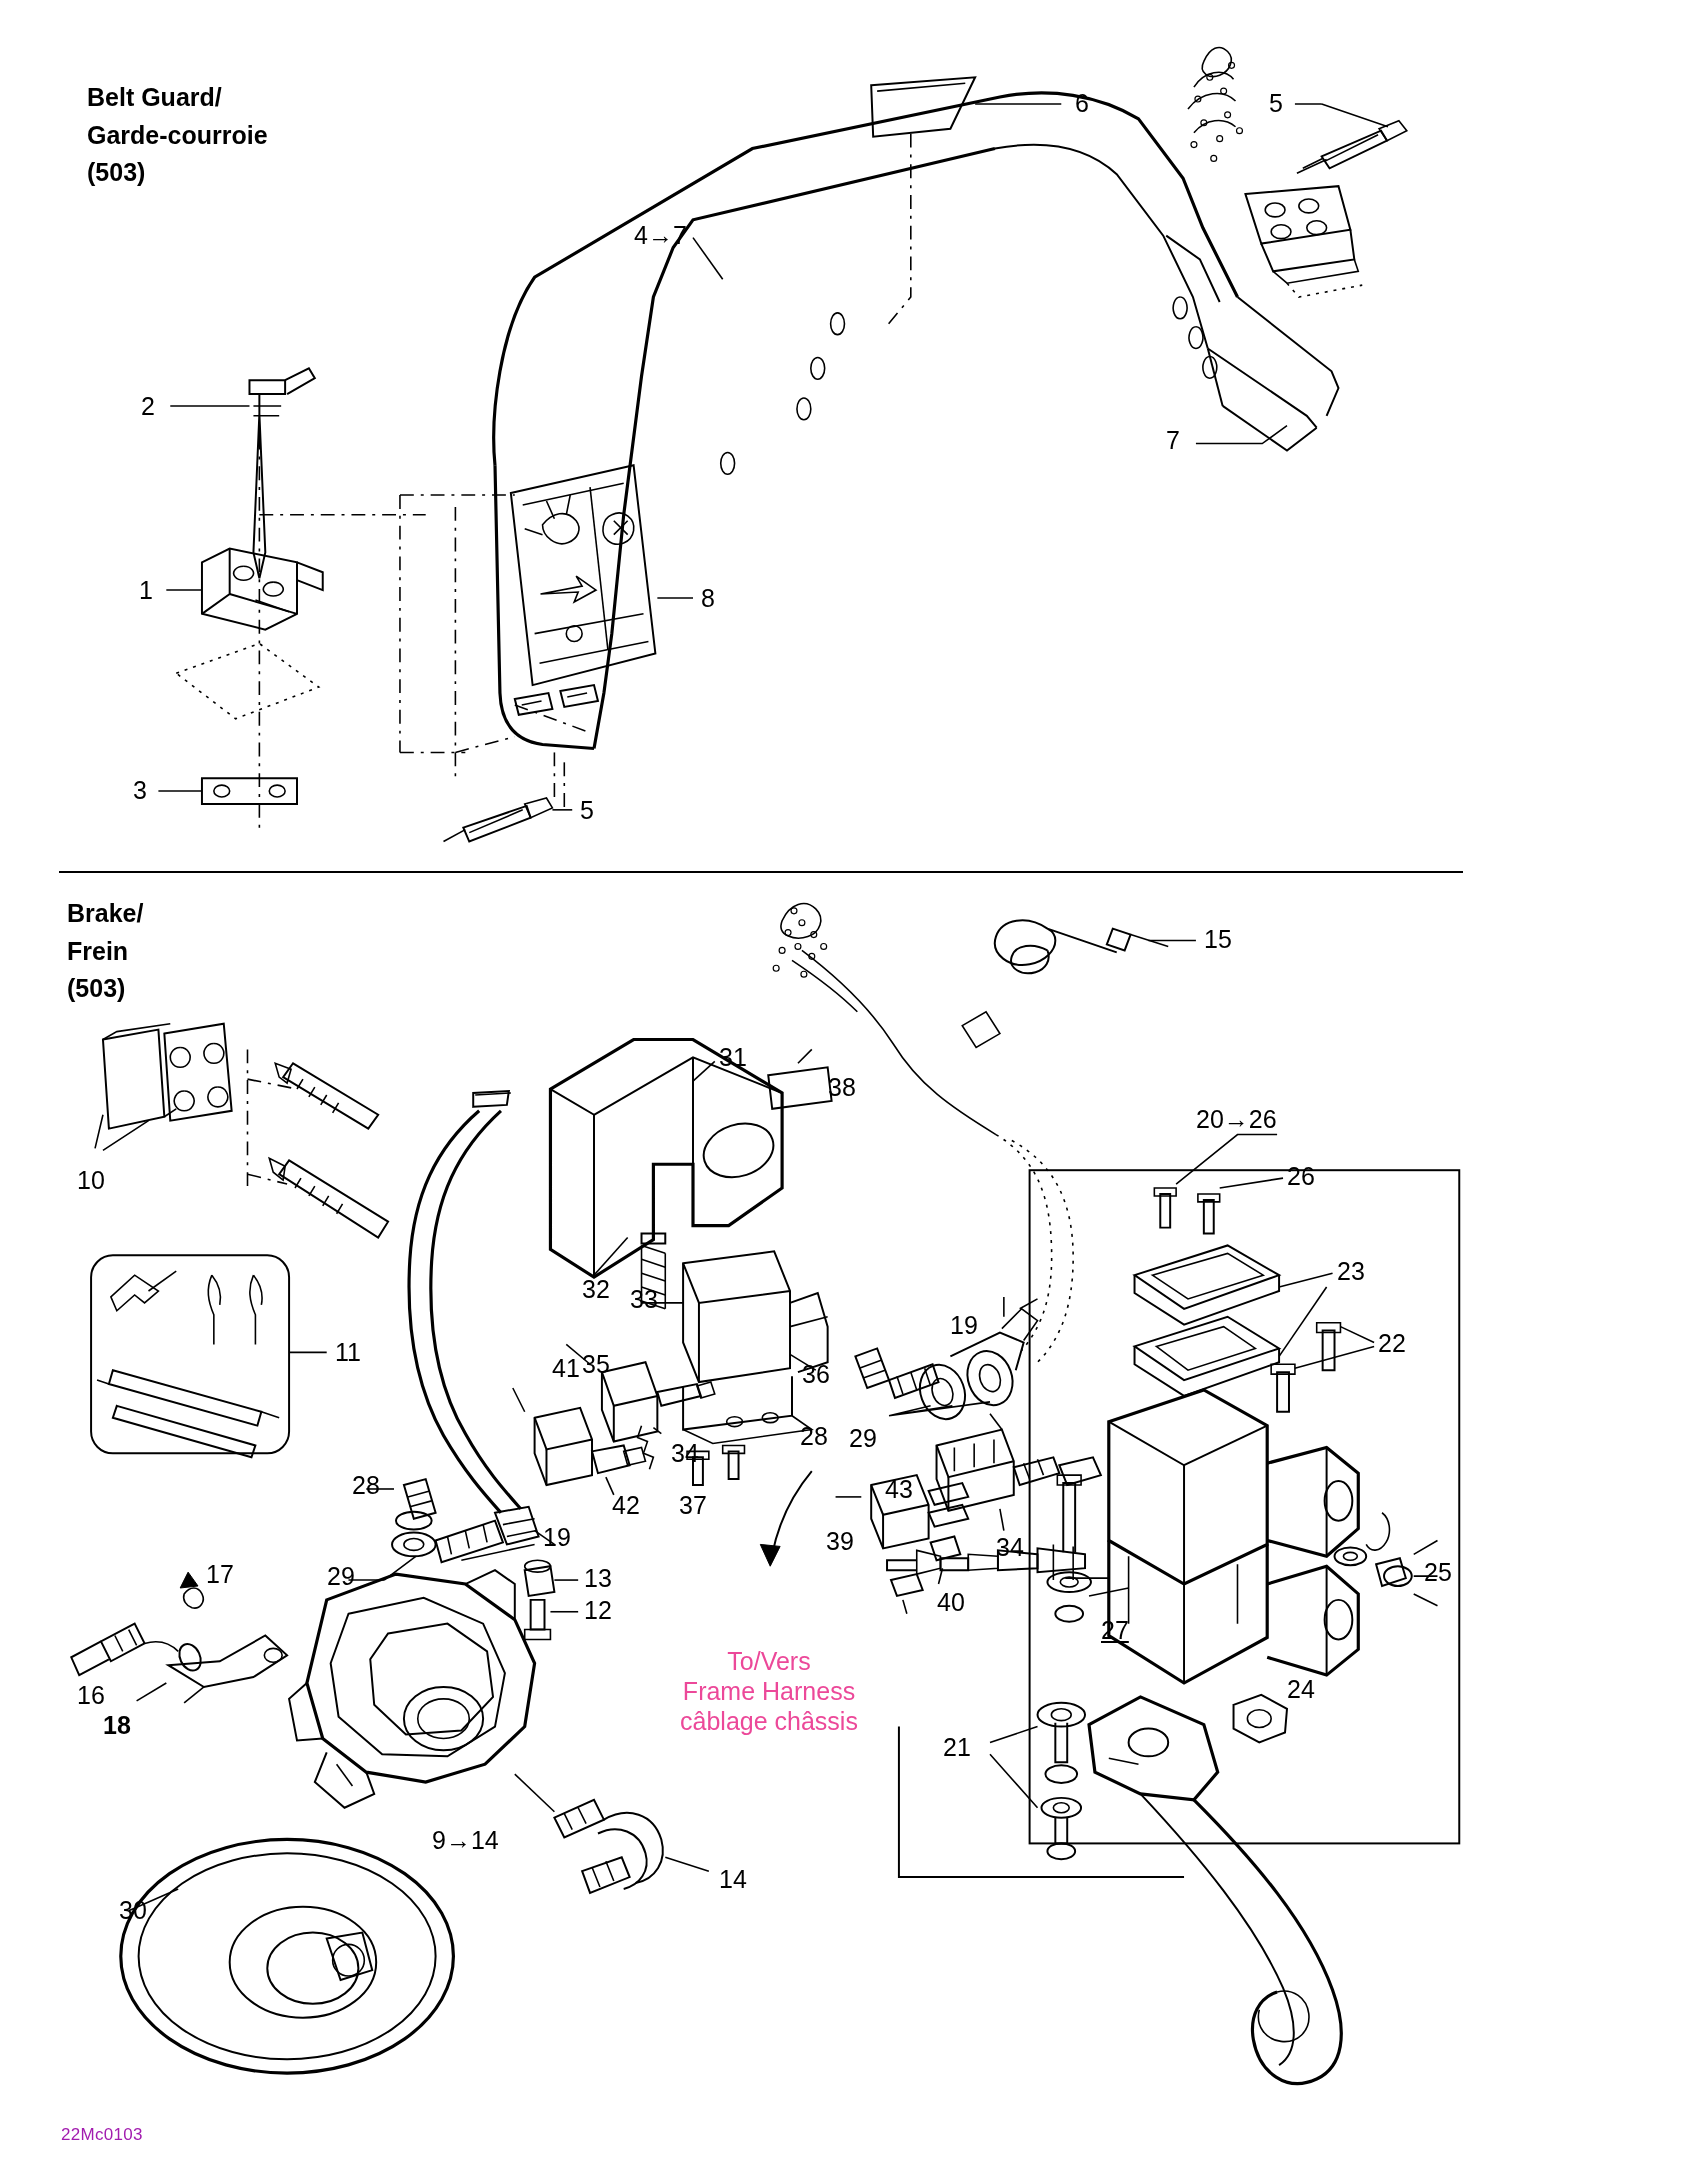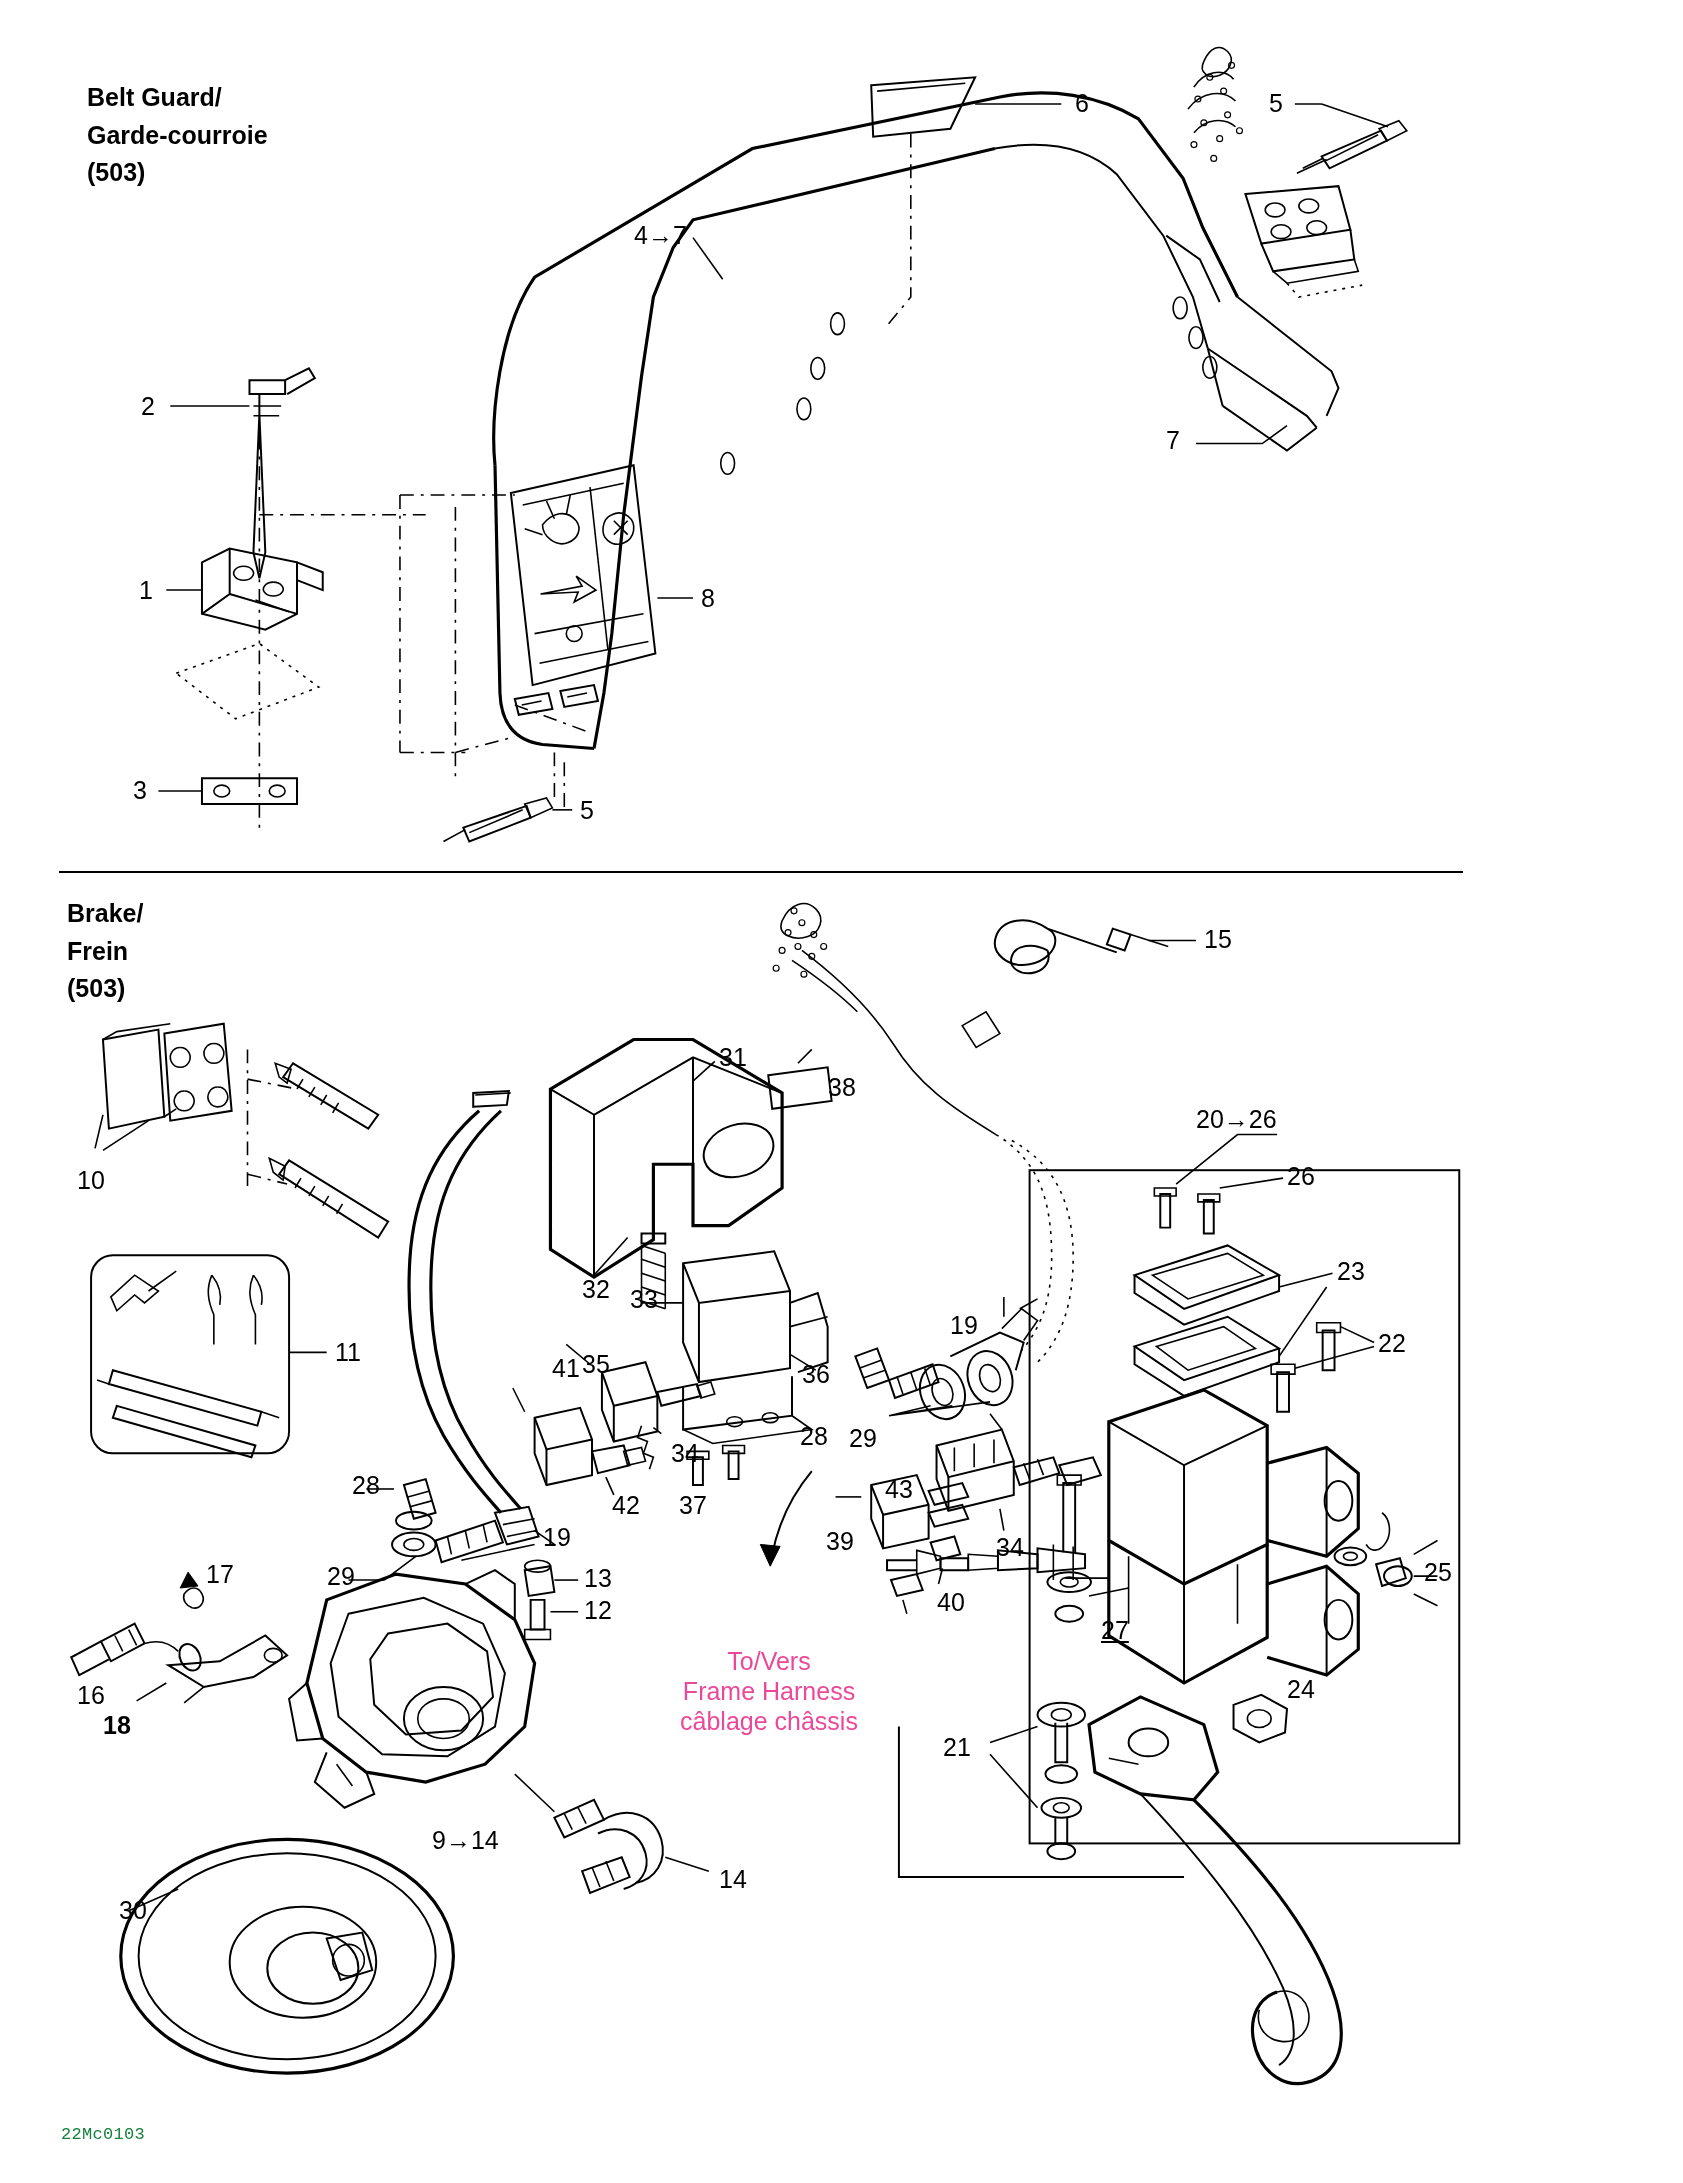--- a/index.html
+++ b/index.html
@@ -41,23 +41,23 @@
     position: absolute;
     font-family: "Liberation Sans", sans-serif;
     font-size: 25px;
     color: #ec4899;
     white-space: pre;
     line-height: 1.18;
     text-align: center;
   }
   .code {
     position: absolute;
-    font-family: Liberation Mono, monospace;
+    font-family: Liberation Sans, sans-serif;
     font-size: 17px;
-    color: #15803d;
+    color: #a21caf;
     letter-spacing: 0.3px;
   }
   .hr {
     position: absolute;
     left: 59px;
     top: 871px;
     width: 1404px;
     height: 0;
     border-top: 2px solid #000;
   }

